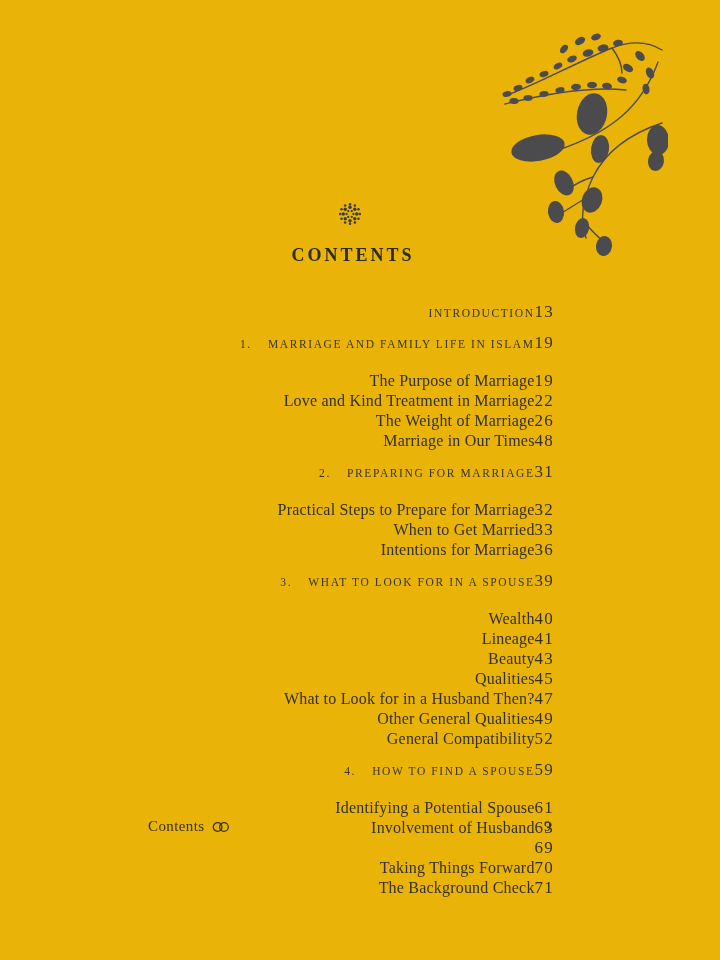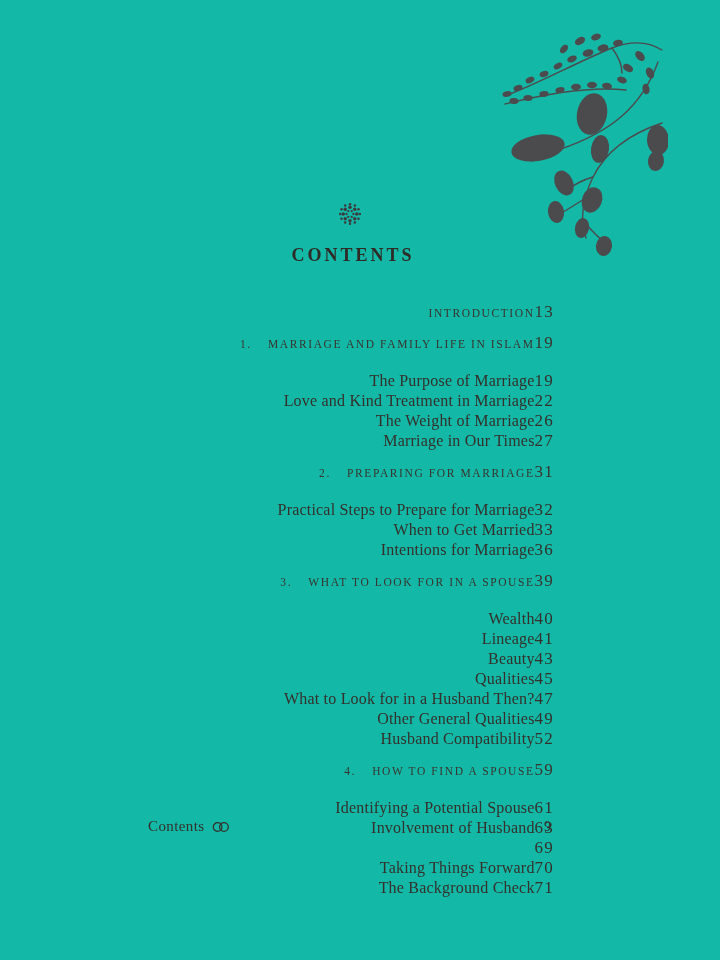--- a/index.html
+++ b/index.html
@@ -1,20 +1,20 @@
 <!DOCTYPE html>
 <html><head>
 <meta charset="utf-8">
 <style>
   html, body { margin: 0; padding: 0; background: #ffffff; }
   .page {
     position: relative;
     width: 720px;
     height: 960px;
-    background: #14b8a6;
+    background: #eab308;
     font-family: "Liberation Serif", "DejaVu Serif", serif;
     color: #34302b;
     overflow: hidden;
   }
 
   
   .leaf-deco {
     position: absolute;
     left: 500px;
     top: 28px;
@@ -205,21 +205,21 @@
             <div class="toc-row entry">
               <span class="entry-label">Love and Kind Treatment in Marriage</span>
               <span class="pg">22</span>
             </div>
             <div class="toc-row entry">
               <span class="entry-label">The Weight of Marriage</span>
               <span class="pg">26</span>
             </div>
             <div class="toc-row entry">
               <span class="entry-label">Marriage in Our Times</span>
-              <span class="pg">27</span>
+              <span class="pg">48</span>
             </div>
           </div>
         </div>
         <div class="toc-block">
           <div class="toc-row toc-heading">
             <div class="row-left">
               <span class="ch-num">2.</span>
               <span class="ch-title">PREPARING FOR MARRIAGE</span>
             </div>
             <span class="pg">31</span>
@@ -266,21 +266,21 @@
             </div>
             <div class="toc-row entry">
               <span class="entry-label">What to Look for in a Husband Then?</span>
               <span class="pg">47</span>
             </div>
             <div class="toc-row entry">
               <span class="entry-label">Other General Qualities</span>
               <span class="pg">49</span>
             </div>
             <div class="toc-row entry">
-              <span class="entry-label">Husband Compatibility</span>
+              <span class="entry-label">General Compatibility</span>
               <span class="pg">52</span>
             </div>
           </div>
         </div>
         <div class="toc-block">
           <div class="toc-row toc-heading">
             <div class="row-left">
               <span class="ch-num">4.</span>
               <span class="ch-title">HOW TO FIND A SPOUSE</span>
             </div>

